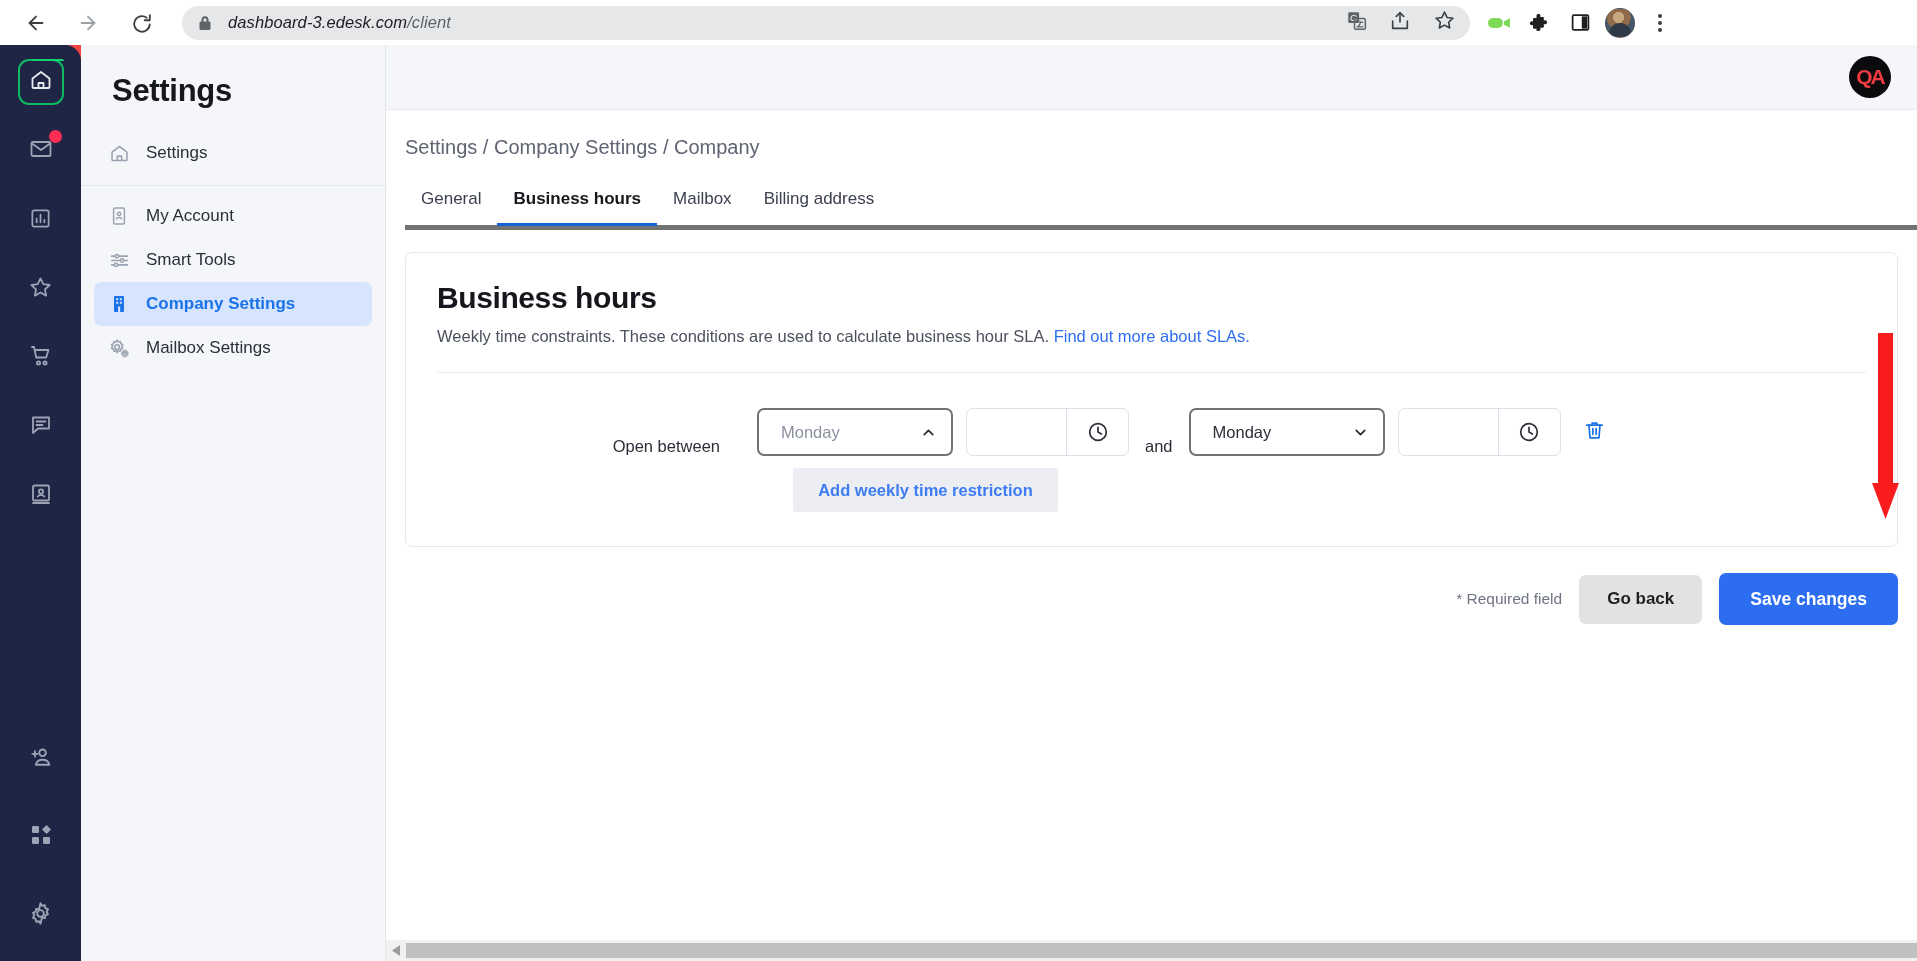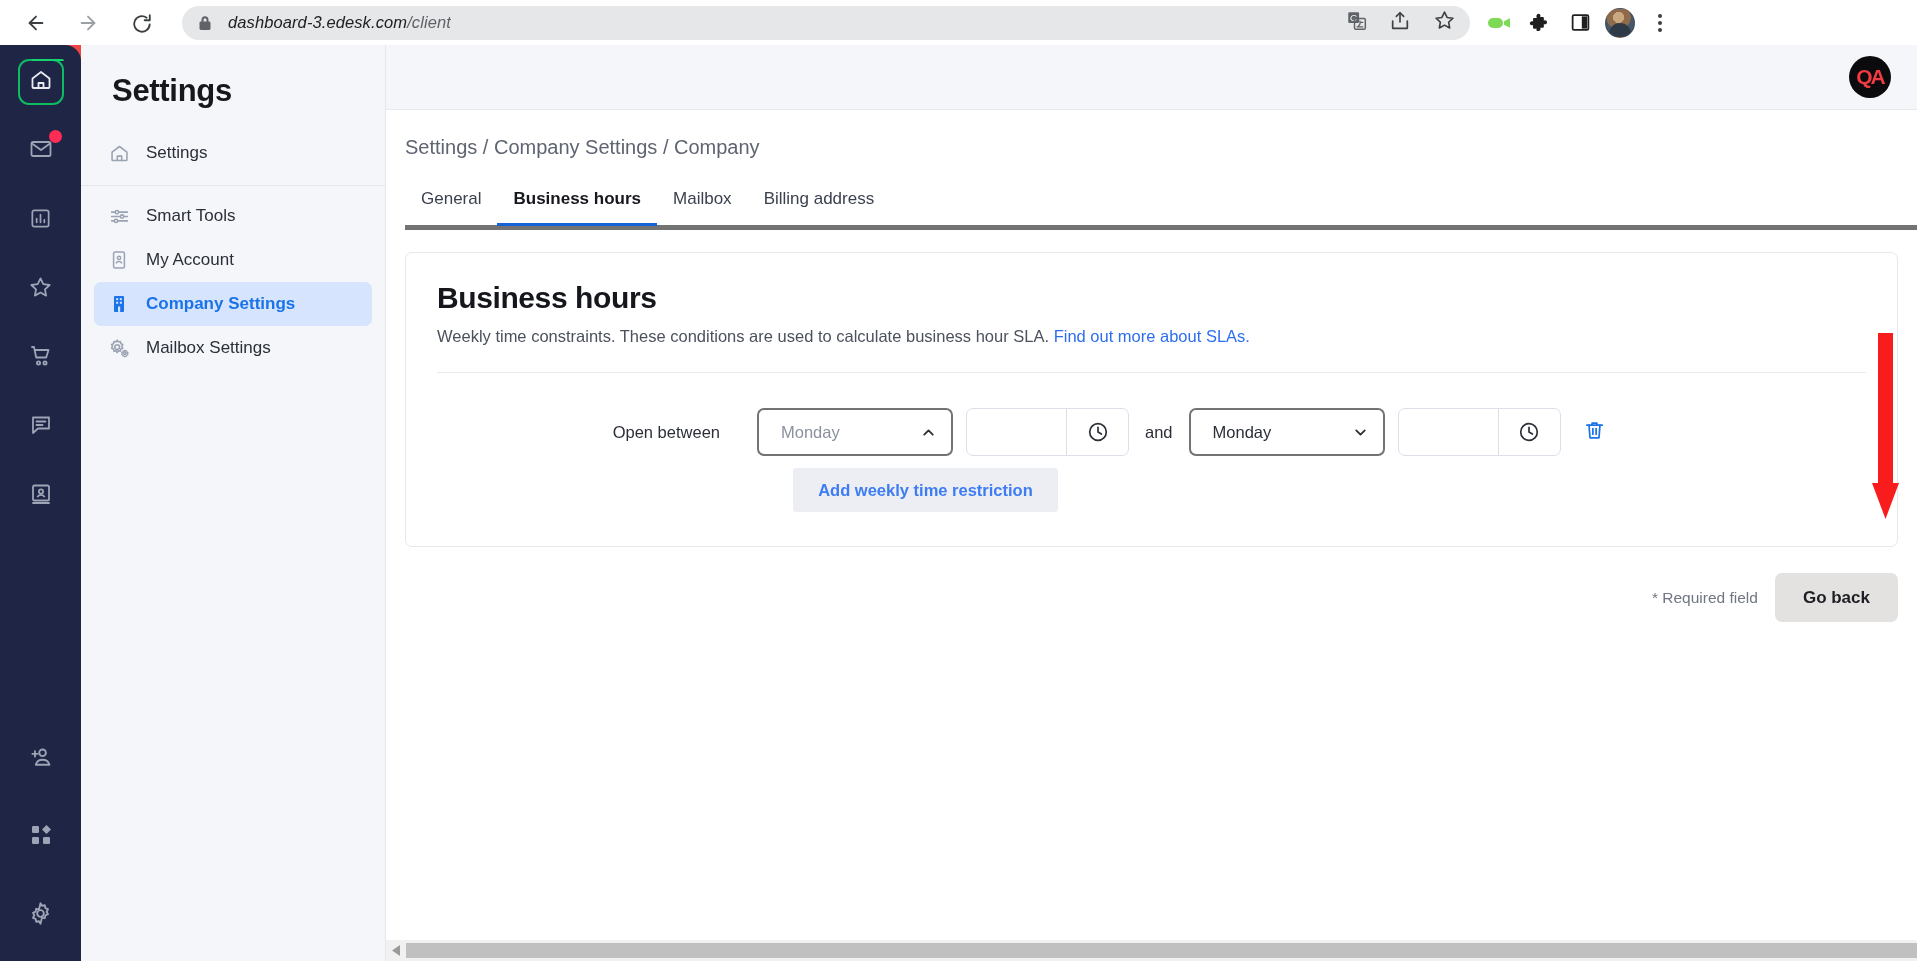--- a/index.html
+++ b/index.html
@@ -132,21 +132,21 @@
 
   .card {
     margin: 22px 19px 0 19px; border: 1px solid #e6e8ee; border-radius: 7px;
     background: #ffffff; padding: 28px 31px 34px 31px;
   }
   .card-title { font-size: 30px; font-weight: bold; color: #15171c; letter-spacing: -0.4px; }
   .card-sub { margin-top: 12px; font-size: 16.5px; color: #4c515e; }
   .card-sub a { color: #2d6ef0; text-decoration: none; }
   .hr { height: 1px; background: #e9ebf1; margin: 26px 0 0 0; }
 
-  .form-row { display: flex; align-items: center; margin-top: 35px; }
+  .form-row { display: flex; align-items: flex-end; margin-top: 35px; }
   .form-label {
     font-size: 16.5px; color: #2b2f38; width: 320px; text-align: right; padding-right: 37px;
   }
   .select {
     width: 196px; height: 48px; border: 2px solid #737373; border-radius: 7px;
     display: flex; align-items: center; padding: 0 14px 0 22px;
     font-size: 16.5px; color: #8b919f; background: #fff;
   }
   .select.filled { color: #2b2f38; }
   .select .chev { margin-left: auto; color: #2b2f38; display:flex; }
@@ -393,38 +393,38 @@
           <svg width="21" height="21" viewBox="0 0 24 24" fill="none" stroke="currentColor" stroke-width="1.8" stroke-linejoin="round">
               <path d="M3.5 10.5L12 4l8.5 6.5V19a1 1 0 0 1-1 1h-15a1 1 0 0 1-1-1z"></path>
               <path d="M9.5 20v-5h5v5"></path>
             </svg>
         </span>
         <span>Settings</span>
       </div>
       <div class="nav-sep"></div>
       <div class="nav-item">
         <span class="nav-ico">
+          <svg width="20" height="20" viewBox="0 0 24 24" fill="none" stroke="currentColor" stroke-width="1.8" stroke-linejoin="round">
+              <rect x="5.5" y="2.5" width="13" height="19" rx="1.8"></rect>
+              <circle cx="12" cy="9.5" r="2"></circle>
+              <path d="M8.5 16c.7-1.5 2-2.2 3.5-2.2s2.8.7 3.5 2.2"></path>
+            </svg>
+        </span>
+        <span>My Account</span>
+      </div>
+      <div class="nav-item">
+        <span class="nav-ico">
           <svg width="21" height="21" viewBox="0 0 24 24" fill="none" stroke="currentColor" stroke-width="1.8" stroke-linecap="round">
               <path d="M3 7h18M3 12h18M3 17h18"></path>
               <circle cx="9" cy="7" r="1.9" fill="#f4f6fa"></circle>
               <circle cx="15" cy="12" r="1.9" fill="#f4f6fa"></circle>
               <circle cx="8" cy="17" r="1.9" fill="#f4f6fa"></circle>
             </svg>
         </span>
         <span>Smart Tools</span>
-      </div>
-      <div class="nav-item">
-        <span class="nav-ico">
-          <svg width="20" height="20" viewBox="0 0 24 24" fill="none" stroke="currentColor" stroke-width="1.8" stroke-linejoin="round">
-              <rect x="5.5" y="2.5" width="13" height="19" rx="1.8"></rect>
-              <circle cx="12" cy="9.5" r="2"></circle>
-              <path d="M8.5 16c.7-1.5 2-2.2 3.5-2.2s2.8.7 3.5 2.2"></path>
-            </svg>
-        </span>
-        <span>My Account</span>
       </div>
       <div class="nav-item active">
         <span class="nav-ico">
           <svg width="20" height="20" viewBox="0 0 24 24" fill="currentColor">
               <rect x="6" y="2.5" width="12" height="19" rx="1.2"></rect>
               <rect x="8.6" y="5" width="2.4" height="2.4" fill="#d6e4fd"></rect>
               <rect x="13" y="5" width="2.4" height="2.4" fill="#d6e4fd"></rect>
               <rect x="8.6" y="9.3" width="2.4" height="2.4" fill="#d6e4fd"></rect>
               <rect x="13" y="9.3" width="2.4" height="2.4" fill="#d6e4fd"></rect>
               <rect x="10.8" y="15" width="2.6" height="6.5" fill="#d6e4fd"></rect>
@@ -526,20 +526,21 @@
           </span>
         </div>
       </div>
 
       <button class="add-btn">Add weekly time restriction</button>
     </div>
 
     <div class="footer">
       <span class="req">* Required field</span>
       <button class="btn-grey">Go back</button>
+      <button class="btn-blue">Save changes</button>
     </div>
   </div>
 
   <div class="red-arrow">
     <svg width="30" height="200" viewBox="0 0 30 200">
       <rect x="8" y="0" width="15" height="152" fill="#f91c1c"></rect>
       <path d="M2 150 L29 150 L15.5 186 Z" fill="#f91c1c"></path>
     </svg>
   </div>
 

